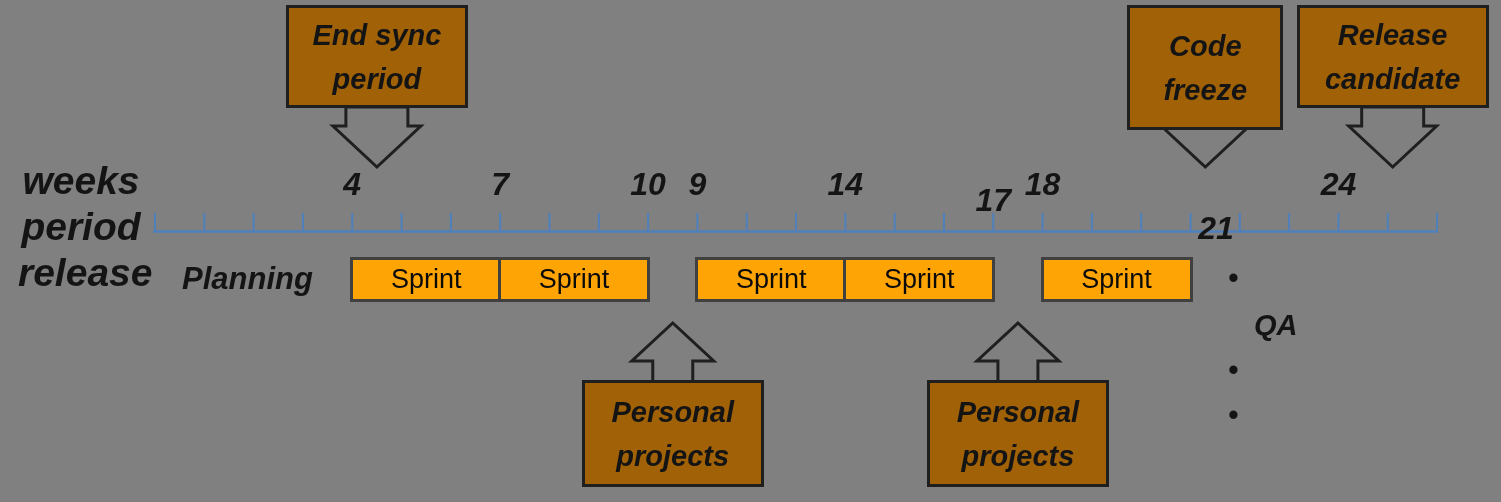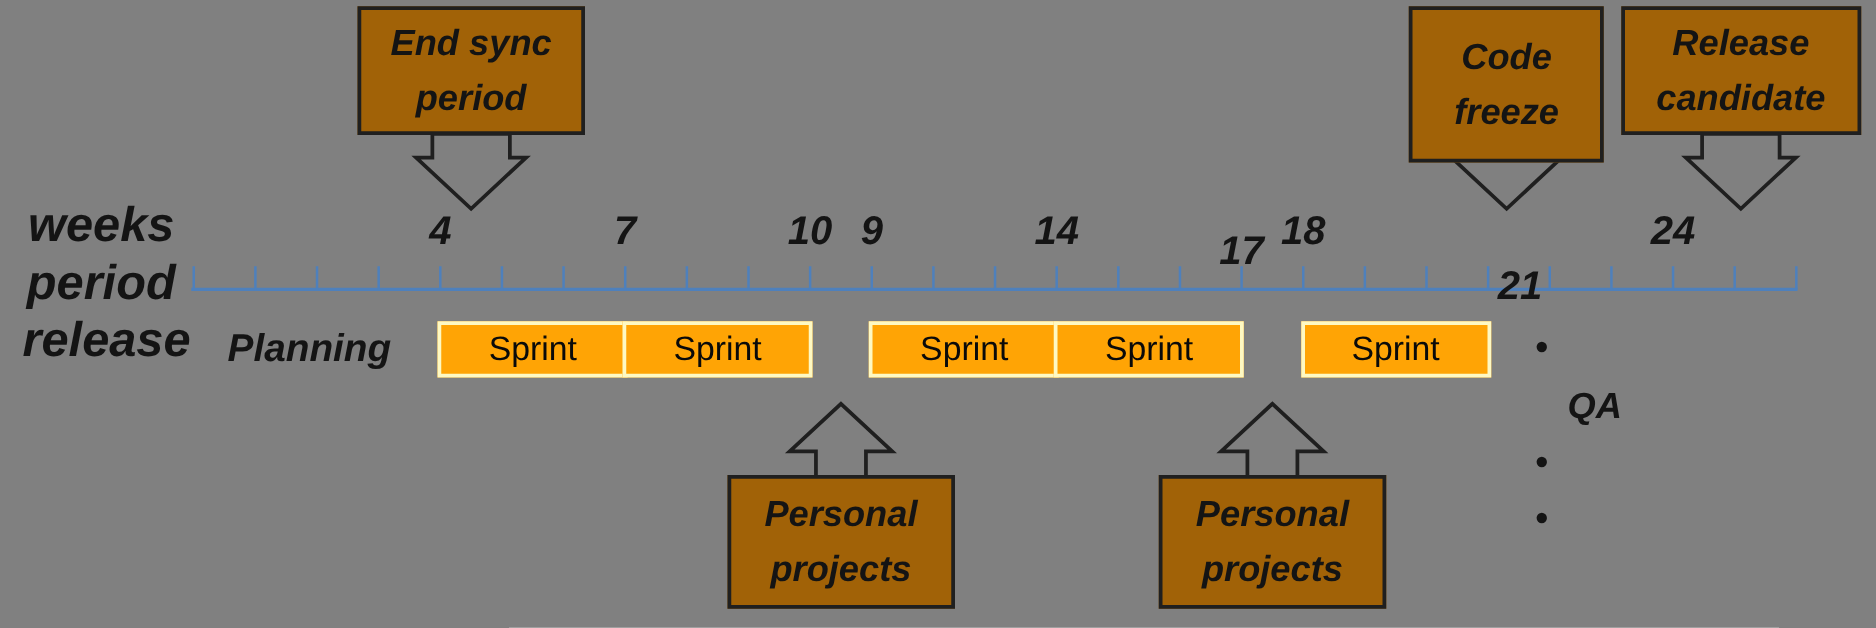--- a/index.html
+++ b/index.html
@@ -52,21 +52,21 @@
     font-style:italic;font-weight:bold;
     font-size:32px;line-height:36px;
     top:166px;
   }
 
   
   .sprint{
     position:absolute;
     top:257px;height:45px;
     box-sizing:border-box;
-    border:3px solid #fef9c3;
+    border:3px solid #404040;
     background:#ffa405;
     display:flex;align-items:center;justify-content:center;
     font-size:27px;color:#0a0a0a;
   }
 
   
   .notes{
     left:1212px;top:256px;width:280px;
     margin:0;padding:0;list-style:none;
     font-style:italic;font-weight:bold;

